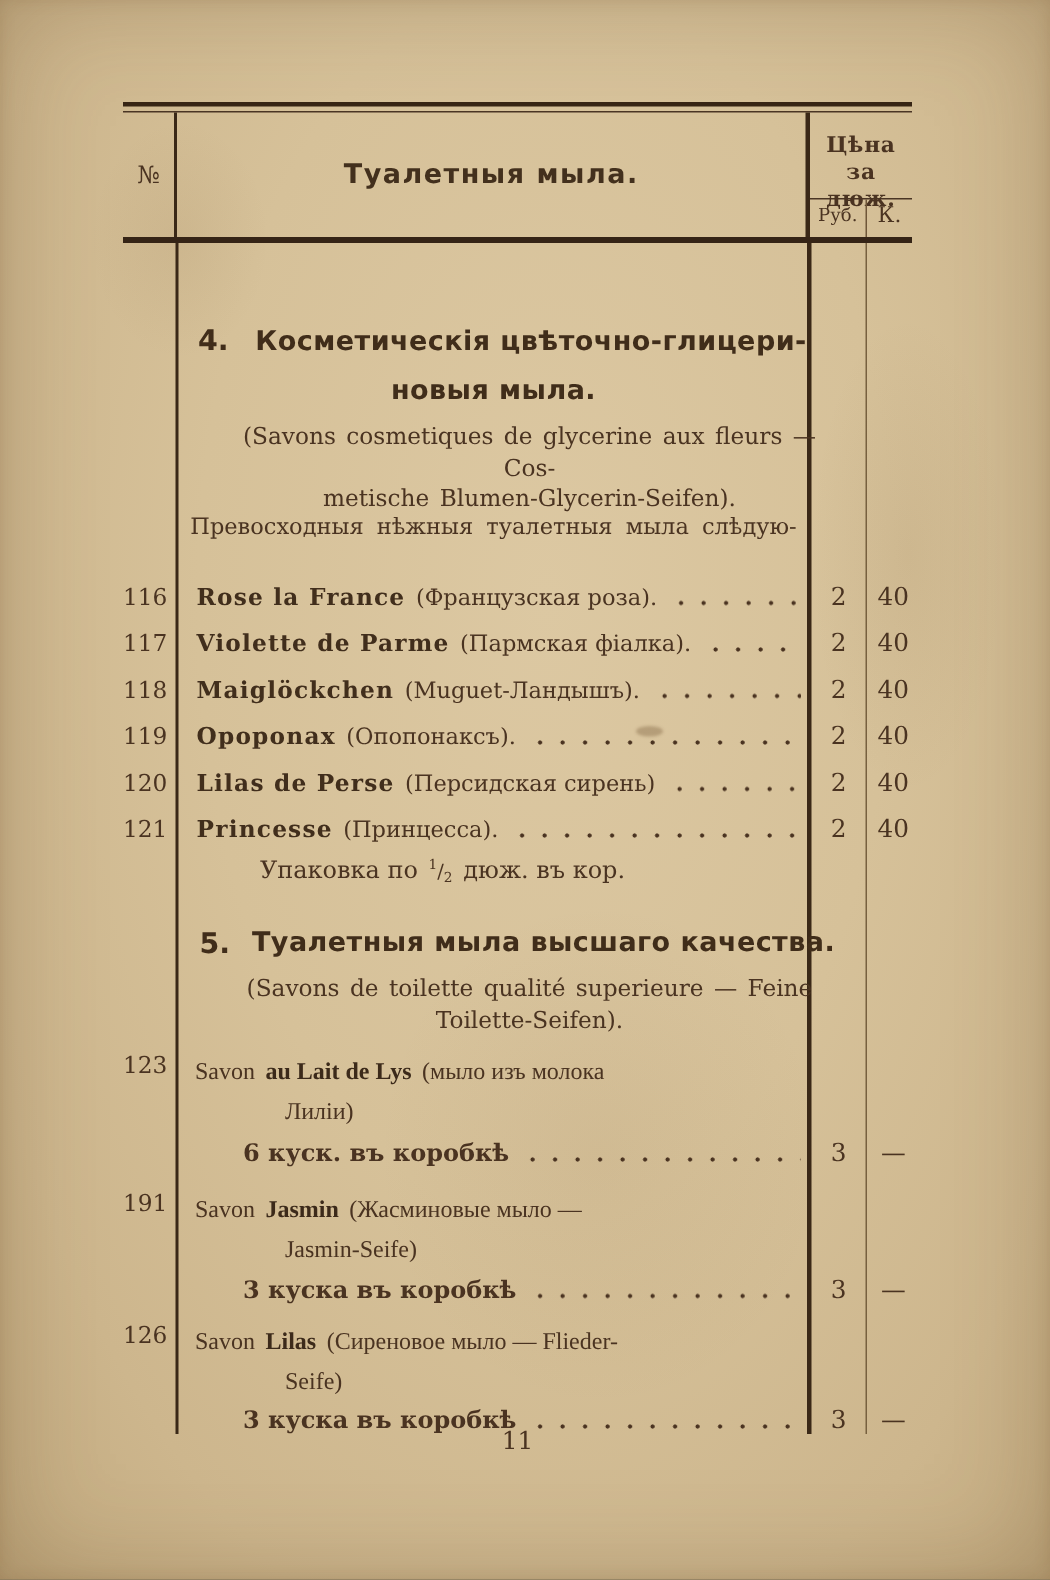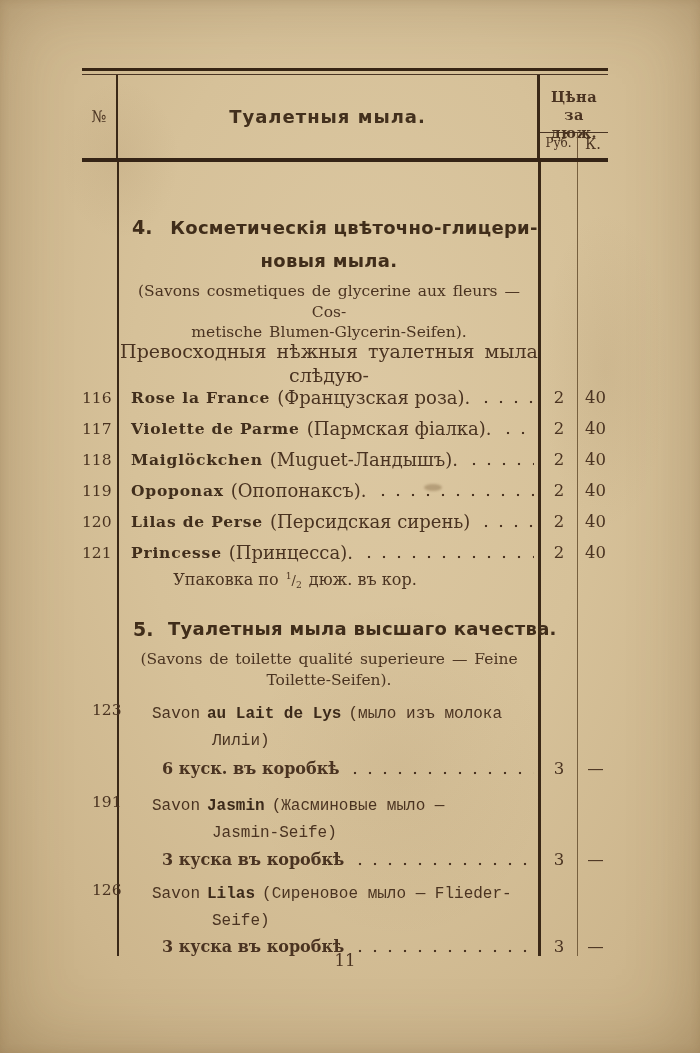--- a/index.html
+++ b/index.html
@@ -57,42 +57,42 @@
   .abs{position:absolute;z-index:2;}
 
   .hgroup{left:36px;width:422px;}
   .hnum{position:absolute;left:14px;top:0;font-family:"DejaVu Sans","Liberation Sans",sans-serif;
     font-weight:bold;font-size:19px;line-height:33px;color:#402d1a;}
   .hline{margin-left:50px;text-align:center;font-family:"DejaVu Sans","Liberation Sans",sans-serif;
     font-weight:bold;font-size:18px;line-height:33px;white-space:nowrap;color:#402d1a;letter-spacing:.3px;}
   .hline.second{margin-left:0;}
   .h5line{line-height:30px;}
 
-  .sub{left:36px;width:422px;text-align:center;font-size:15.5px;line-height:20.5px;word-spacing:2px;}
-  .intro{left:36px;width:422px;text-align:center;font-size:19px;line-height:24px;word-spacing:4px;}
+  .sub{left:36px;width:422px;text-align:center;font-size:15.5px;line-height:20.5px;word-spacing:2px;padding-left:24px;}
+  .intro{left:36px;width:422px;text-align:center;font-size:15px;line-height:24px;word-spacing:4px;}
 
   .itemrow{left:0;width:526px;display:grid;grid-template-columns:36px 422px 38px 30px;line-height:22px;}
   .cell-num{text-align:right;padding-right:9px;font-size:15.5px;}
   .cell-main{padding-left:13px;display:flex;align-items:center;overflow:hidden;}
   .iname{font-weight:bold;font-size:15.5px;white-space:nowrap;letter-spacing:.8px;color:#412e1c;}
-  .idesc{font-size:18px;margin-left:7px;white-space:nowrap;}
+  .idesc{font-size:15px;margin-left:7px;white-space:nowrap;}
   .leader{flex:1 1 auto;height:15px;margin:0 6px 2px 9px;
     background-image:radial-gradient(circle at 7px 3px,#4a3321 1.2px,rgba(0,0,0,0) 1.6px);
     background-size:15px 6px;background-repeat:repeat-x;background-position:0 100%;}
   .cell-rub{text-align:center;font-size:16.5px;}
   .cell-kop{text-align:center;font-size:16.5px;padding-left:5px;}
 
   .packnote{left:36px;width:354px;text-align:center;font-size:16px;}
   .frac{display:inline-block;font-size:11px;line-height:0;margin:0 2px;}
   .frac sup{vertical-align:6px;}
   .frac sub{vertical-align:-3px;}
   .fslash{font-size:13px;}
 
-  .item5{left:10px;width:526px;display:grid;grid-template-columns:36px 490px;}
-  .i5text{padding-left:24px;font-family:Liberation Mono, monospace;
+  .item5{left:0;width:526px;display:grid;grid-template-columns:36px 490px;}
+  .i5text{padding-left:12px;font-family:Liberation Serif, serif;
     font-size:16px;line-height:27px;color:#4a3321;}
   .i5text .l1{white-space:nowrap;}
   .i5text .prefix{}
   .i5text .name5{font-weight:bold;margin:0 7px;color:#3c2a1a;}
   .i5text .l2{padding-left:60px;white-space:nowrap;}
 
   .packrow{left:0;width:526px;display:grid;grid-template-columns:36px 422px 38px 30px;line-height:22px;}
   .packrow .cell-main{padding-left:44px;}
   .packtext{font-size:16px;white-space:nowrap;font-weight:bold;}
 

